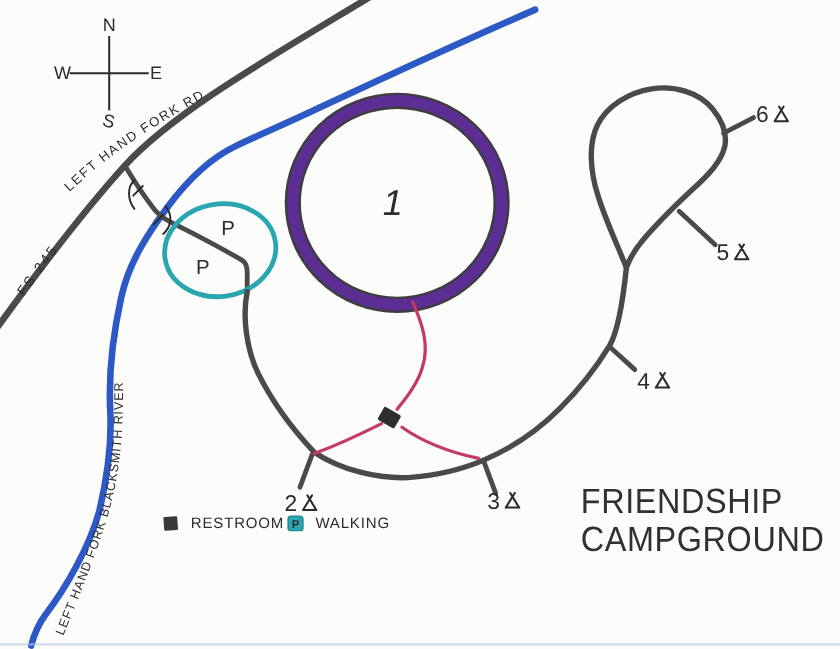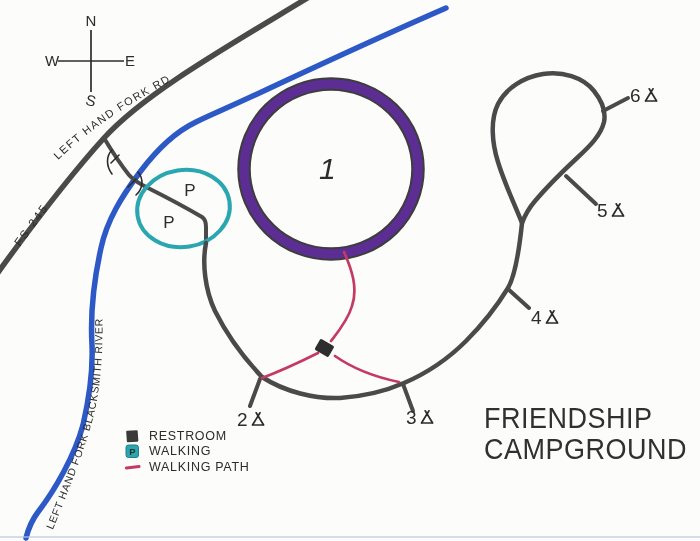--- a/index.html
+++ b/index.html
@@ -7,22 +7,22 @@
     width:700px; height:541px;
     background:#fcfcfa;
     font-family:"Liberation Sans", sans-serif;
     position:relative;
     overflow:hidden;
   }
   .map-svg { position:absolute; left:0; top:0; }
   svg text { fill:#2c2c2c; font-family:"Liberation Sans", sans-serif; }
 
   .legend {
-    position:absolute; left:125px; top:429px;
-    display:flex; flex-direction:column; gap:2px;
+    position:absolute; left:135px; top:429px;
+    display:flex; flex-direction:row; gap:2px;
   }
   .legend-row { display:flex; align-items:center; gap:5px; height:13.5px; }
   .legend-icon { width:19px; display:flex; align-items:center; }
   .legend-label { font-size:12.5px; letter-spacing:0.7px; color:#2c2c2c; white-space:nowrap; }
   .outdent { margin-left:-5px; }
 
   .title {
     position:absolute; left:484px; top:403px;
     font-size:27px; color:#303030;
     letter-spacing:0.5px; line-height:1.07;
@@ -147,28 +147,20 @@
   </div>
   <div class="legend-row">
     <span class="legend-icon">
       <svg width="15" height="14">
         <rect x="1" y="1" width="12.5" height="12.5" rx="2.5" fill="#2aa6b0" stroke="#1d7f88" stroke-width="1"></rect>
         <text x="7.3" y="11" font-size="9.5" font-weight="bold" text-anchor="middle" fill="#ffffff">P</text>
       </svg>
     </span>
     <span class="legend-label">WALKING</span>
   </div>
-  <div class="legend-row">
-    <span class="legend-icon">
-      <svg width="18" height="8">
-            <path d="M1.5,5 L14,3.5" stroke="#c43a62" stroke-width="3" stroke-linecap="round"></path>
-          </svg>
-    </span>
-    <span class="legend-label">WALKING PATH</span>
-  </div>
 </div>
 
 <div class="title">
   <div>FRIENDSHIP</div>
   <div>CAMPGROUND</div>
 </div>
 
 <div class="scan-line"></div>
 
 </div>

